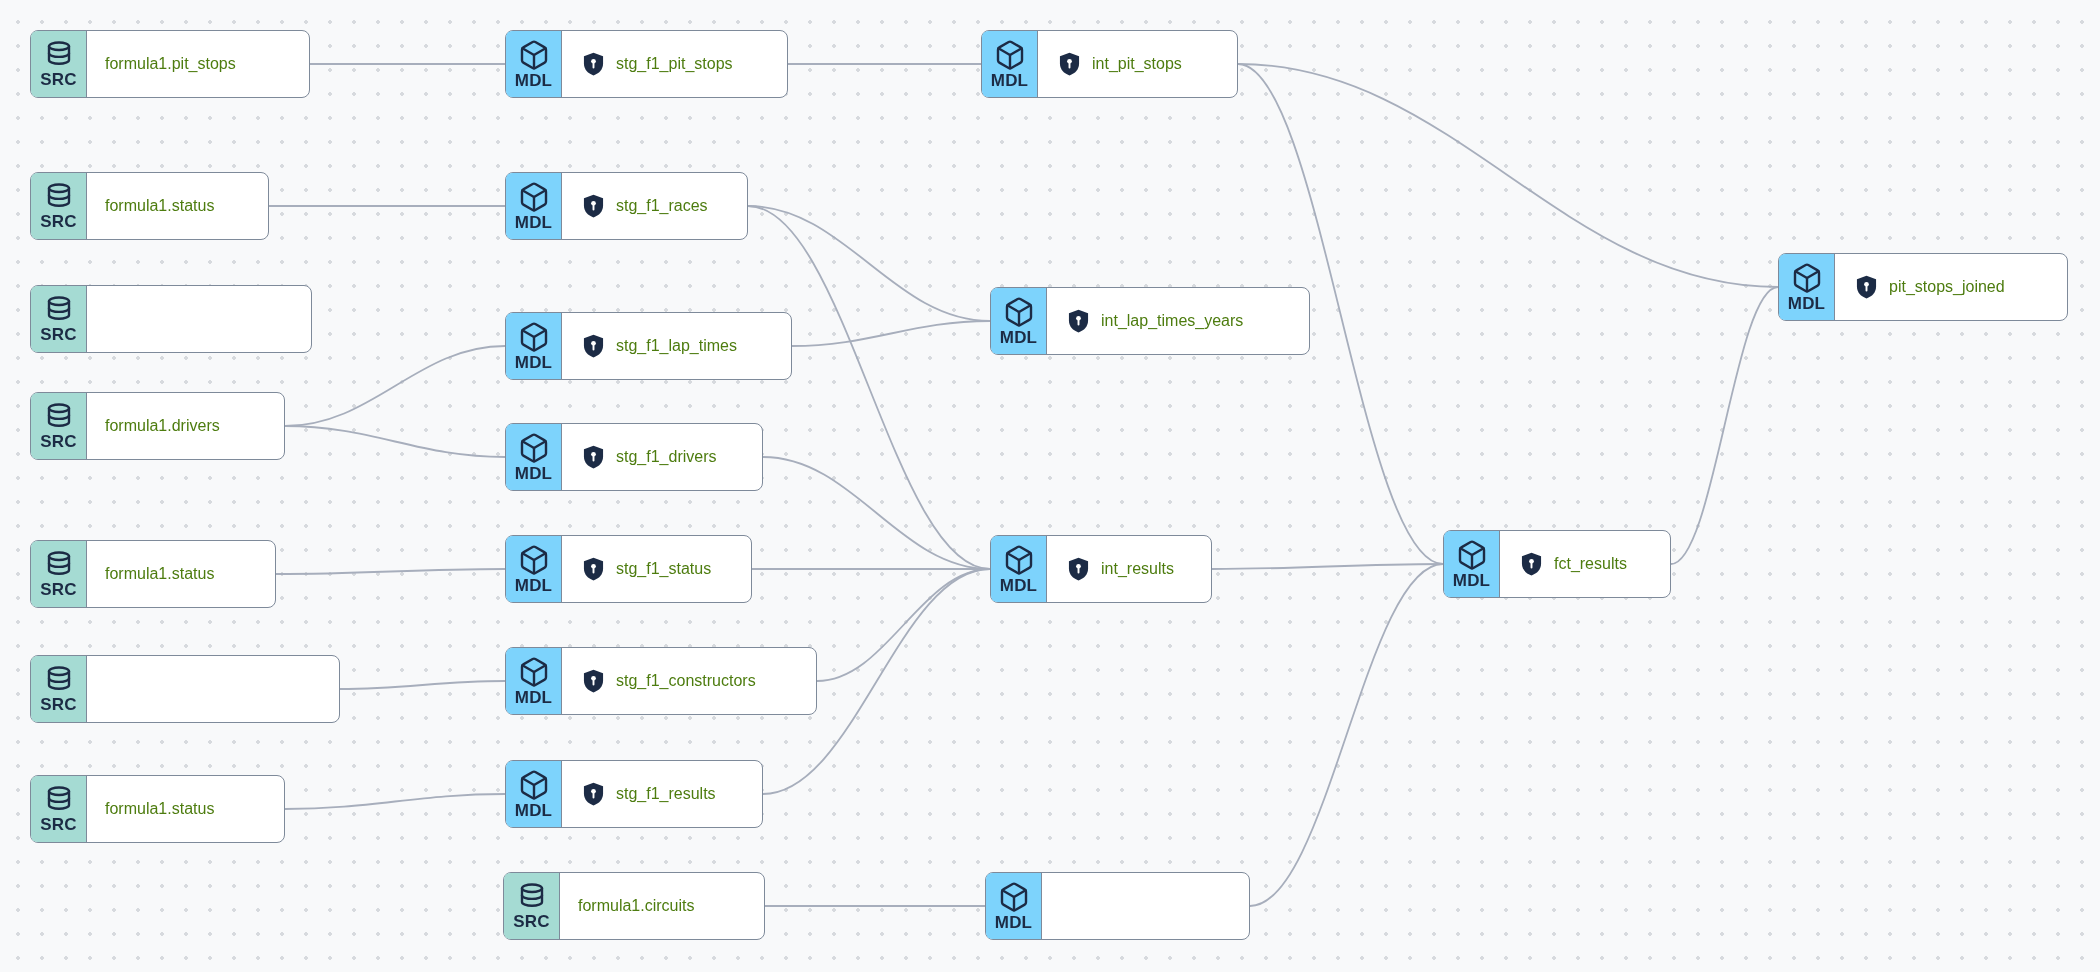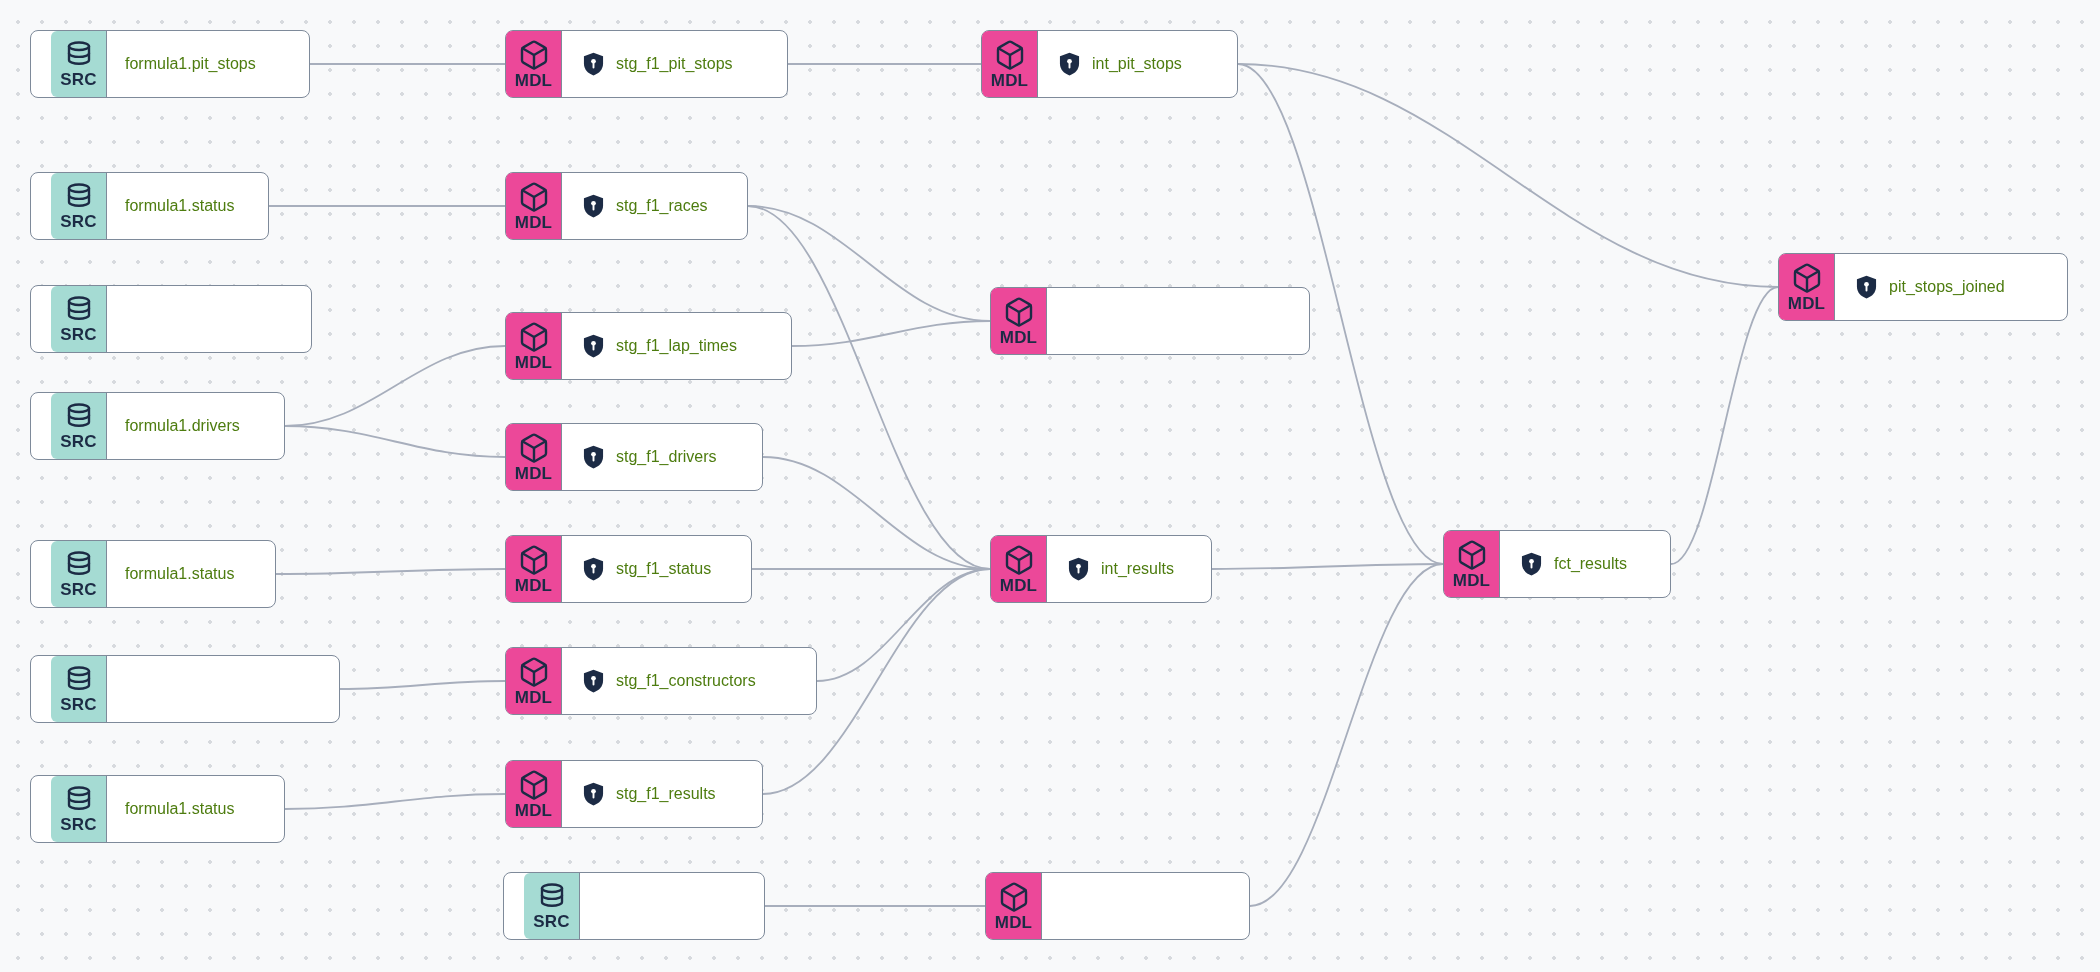--- a/index.html
+++ b/index.html
@@ -25,22 +25,22 @@
     box-sizing:border-box;
     cursor:pointer;
   }
   .badge{
     width:55px;flex:0 0 55px;
     display:flex;flex-direction:column;align-items:center;justify-content:center;
     gap:1px;
     border-right:1.7px solid #7e8a9a;
     border-radius:6px 0 0 6px;
   }
-  .badge.src{background:#a5dbd3;margin-left:20px;}
-  .badge.mdl{background:#ec4899;}
+  .badge.src{background:#a5dbd3;}
+  .badge.mdl{background:#7dd3fc;}
   .badge-label{
     font-size:17px;font-weight:700;color:#1c2b45;letter-spacing:0.2px;line-height:1;
   }
   .body{
     flex:1;display:flex;align-items:center;justify-content:flex-start;
     padding:0 16px 0 18px;
     border-radius:0 8px 8px 0;
     white-space:nowrap;
     overflow:hidden;
   }
@@ -170,20 +170,28 @@
       </div>
       <div class="node" style="left: 990px; top: 287px; width: 320px; height: 68px;">
         <div class="badge mdl">
           <svg viewBox="0 0 24 24" width="32" height="32" fill="none" stroke="#1c2b45" stroke-width="1.8" stroke-linecap="round" stroke-linejoin="round" class="node-icon">
             <path d="M21 16V8a2 2 0 0 0-1-1.73l-7-4a2 2 0 0 0-2 0l-7 4A2 2 0 0 0 3 8v8a2 2 0 0 0 1 1.73l7 4a2 2 0 0 0 2 0l7-4A2 2 0 0 0 21 16z"></path>
             <polyline points="3.3 7 12 12 20.7 7"></polyline>
             <line x1="12" y1="22" x2="12" y2="12"></line>
           </svg>
           <span class="badge-label">MDL</span>
         </div>
+        <div class="body">
+          <svg viewBox="0 0 24 24" width="27" height="27" class="shield">
+            <path d="M12 1.5l8.5 3.2v6.4c0 5.3-3.6 8.9-8.5 10.6C7.1 20 3.5 16.4 3.5 11.1V4.7z" fill="#1c2b45"></path>
+            <circle cx="12" cy="9.2" r="2.1" fill="#ffffff"></circle>
+            <rect x="11.15" y="10.4" width="1.7" height="5.2" rx="0.85" fill="#ffffff"></rect>
+          </svg>
+          <span class="title">int_lap_times_years</span>
+        </div>
       </div>
       <div class="node" style="left: 505px; top: 312px; width: 287px; height: 68px;">
         <div class="badge mdl">
           <svg viewBox="0 0 24 24" width="32" height="32" fill="none" stroke="#1c2b45" stroke-width="1.8" stroke-linecap="round" stroke-linejoin="round" class="node-icon">
             <path d="M21 16V8a2 2 0 0 0-1-1.73l-7-4a2 2 0 0 0-2 0l-7 4A2 2 0 0 0 3 8v8a2 2 0 0 0 1 1.73l7 4a2 2 0 0 0 2 0l7-4A2 2 0 0 0 21 16z"></path>
             <polyline points="3.3 7 12 12 20.7 7"></polyline>
             <line x1="12" y1="22" x2="12" y2="12"></line>
           </svg>
           <span class="badge-label">MDL</span>
         </div>
@@ -354,20 +362,23 @@
         </div>
       </div>
       <div class="node" style="left: 503px; top: 872px; width: 262px; height: 68px;">
         <div class="badge src">
           <svg viewBox="0 0 24 24" width="30" height="30" fill="none" stroke="#1c2b45" stroke-width="1.9" stroke-linecap="round" stroke-linejoin="round" class="node-icon">
             <ellipse cx="12" cy="5" rx="8" ry="3"></ellipse>
             <path d="M4 5v5.5c0 1.66 3.58 3 8 3s8-1.34 8-3V5"></path>
             <path d="M4 10.5V16c0 1.66 3.58 3 8 3s8-1.34 8-3v-5.5"></path>
           </svg>
           <span class="badge-label">SRC</span>
+        </div>
+        <div class="body">
+          <span class="title">formula1.circuits</span>
         </div>
       </div>
       <div class="node" style="left: 985px; top: 872px; width: 265px; height: 68px;">
         <div class="badge mdl">
           <svg viewBox="0 0 24 24" width="32" height="32" fill="none" stroke="#1c2b45" stroke-width="1.8" stroke-linecap="round" stroke-linejoin="round" class="node-icon">
             <path d="M21 16V8a2 2 0 0 0-1-1.73l-7-4a2 2 0 0 0-2 0l-7 4A2 2 0 0 0 3 8v8a2 2 0 0 0 1 1.73l7 4a2 2 0 0 0 2 0l7-4A2 2 0 0 0 21 16z"></path>
             <polyline points="3.3 7 12 12 20.7 7"></polyline>
             <line x1="12" y1="22" x2="12" y2="12"></line>
           </svg>
           <span class="badge-label">MDL</span>

